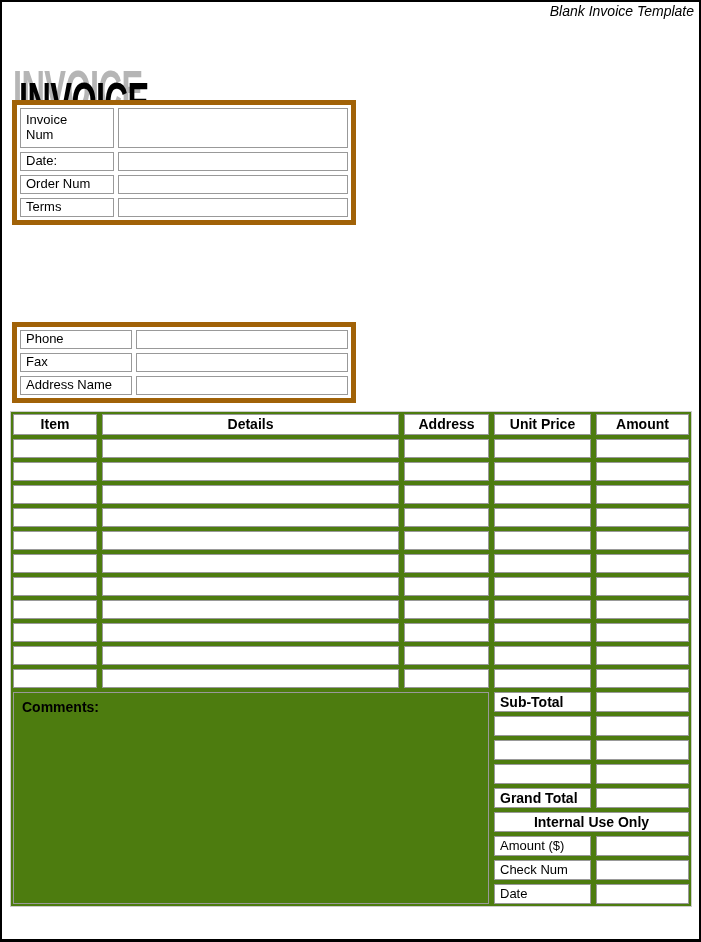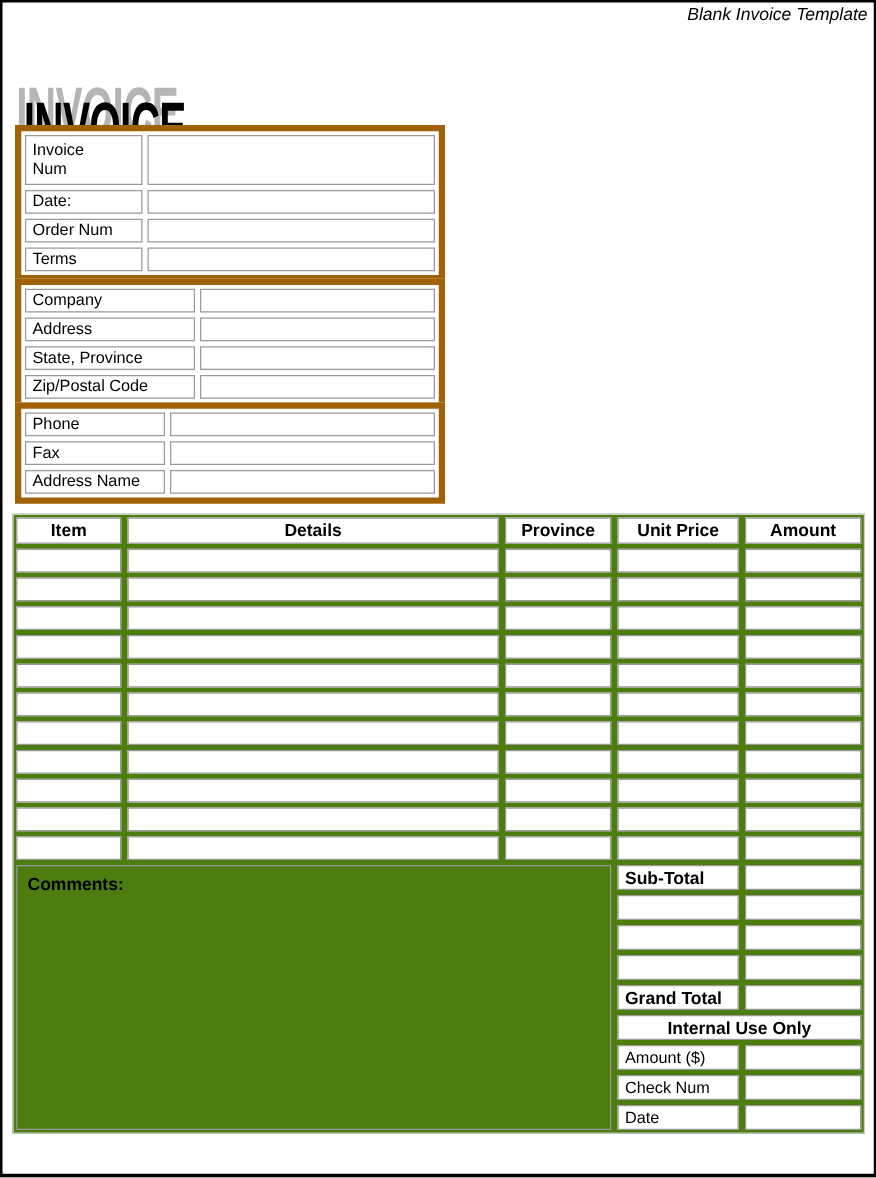--- a/index.html
+++ b/index.html
@@ -119,45 +119,35 @@
       </div>
     <div class="cell"></div>
     <div class="cell">Date:</div>
     <div class="cell"></div>
     <div class="cell">Order Num</div>
     <div class="cell"></div>
     <div class="cell">Terms</div>
     <div class="cell"></div>
   </div>
 
-  <div class="info-table" id="t2">
-    <div class="cell">Company</div>
-    <div class="cell"></div>
-    <div class="cell">Address</div>
-    <div class="cell"></div>
-    <div class="cell">State, Province</div>
-    <div class="cell"></div>
-    <div class="cell">Zip/Postal Code</div>
-    <div class="cell"></div>
-  </div>
 
   <div class="info-table" id="t3">
     <div class="cell">Phone</div>
     <div class="cell"></div>
     <div class="cell">Fax</div>
     <div class="cell"></div>
     <div class="cell">Address Name</div>
     <div class="cell"></div>
   </div>
 
   <div id="items">
     <div class="grid5 items-head">
       <div class="cell head-cell">Item</div>
       <div class="cell head-cell">Details</div>
-      <div class="cell head-cell">Province</div>
+      <div class="cell head-cell">Address</div>
       <div class="cell head-cell">Unit Price</div>
       <div class="cell head-cell">Amount</div>
     </div>
 
     <div class="grid5">
         <div class="cell item-cell"></div>
         <div class="cell item-cell"></div>
         <div class="cell item-cell"></div>
         <div class="cell item-cell"></div>
         <div class="cell item-cell"></div>

